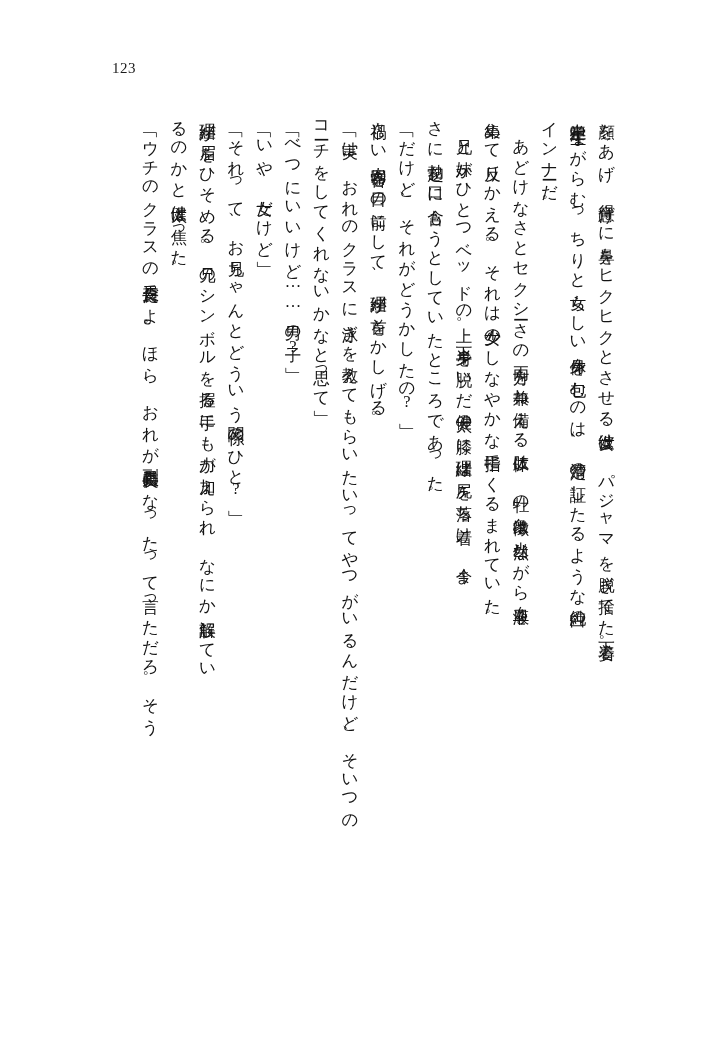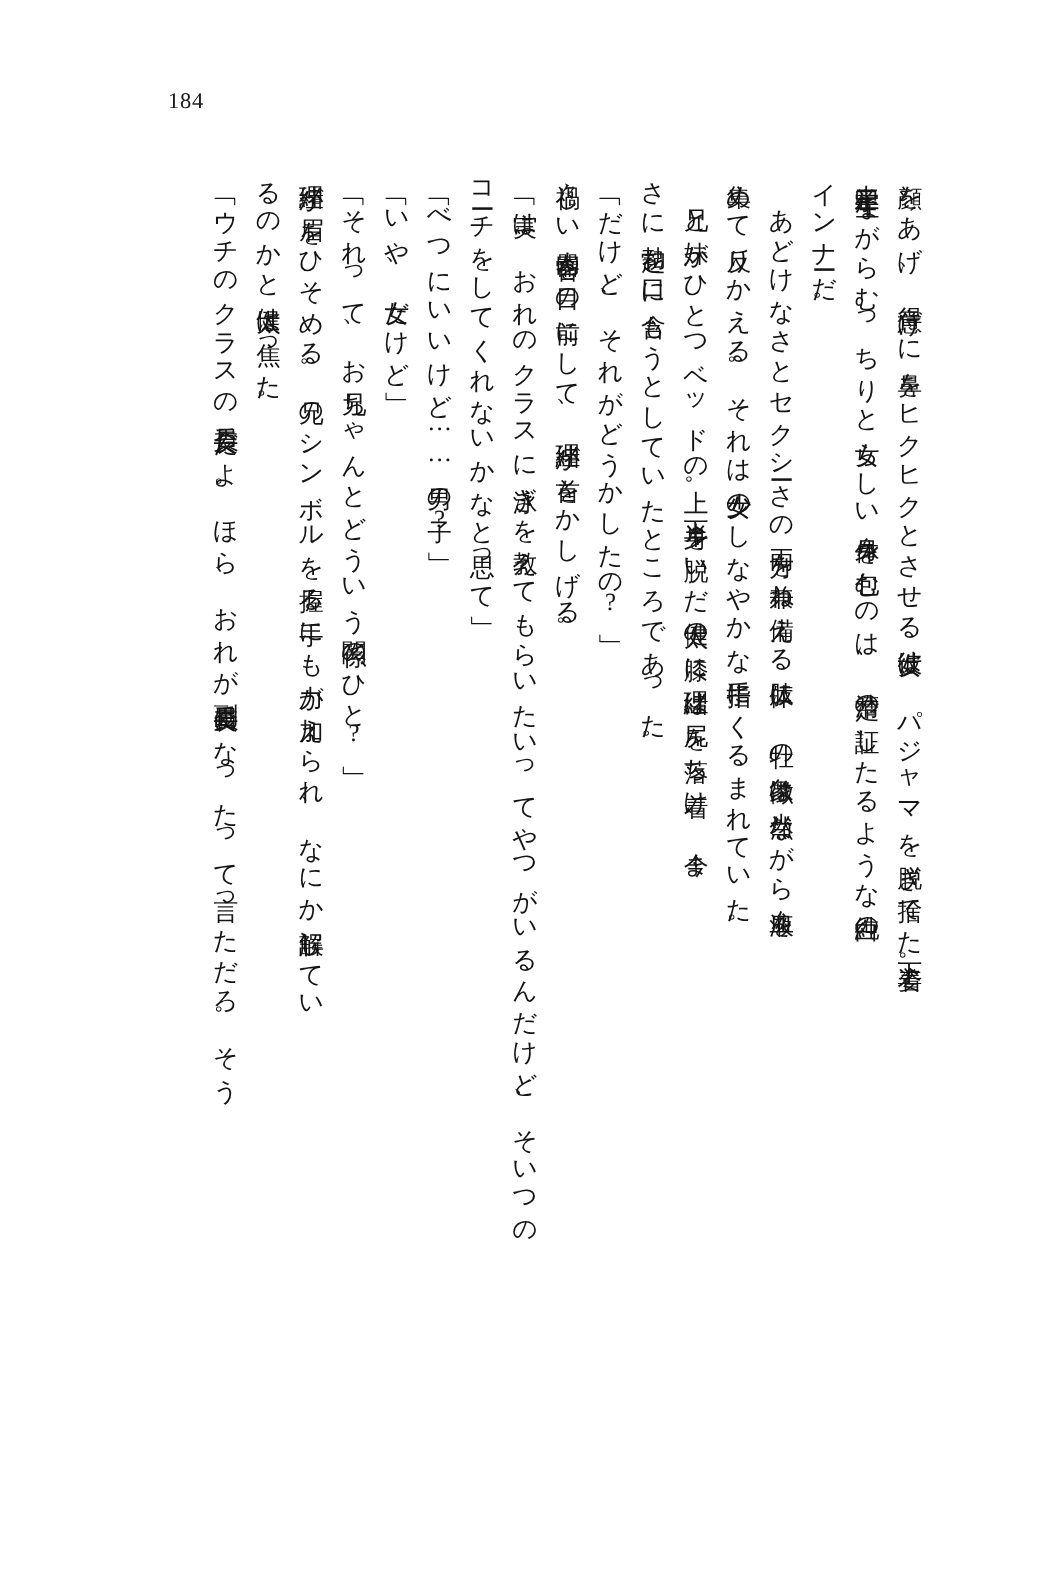--- a/index.html
+++ b/index.html
@@ -51,21 +51,21 @@
   }
   .line.indent {
     padding-top: 17px;
   }
 </style>
 </head>
 <body>
 
 <div class="page">
 
-  <div class="page-number">184</div>
+  <div class="page-number">123</div>
 
   <div class="text-block">
     <span class="line">顔をあげ、得意げに鼻をヒクヒクとさせる彼女は、パジャマを脱ぎ捨てた下着姿。</span>
     <span class="line">中学三年生ながらむっちりと女らしい身体を包むのは、清楚の証したるような純白の</span>
     <span class="line">インナーだ。</span>
     <span class="line indent">あどけなさとセクシーさの両方を兼ね備える肢体に、牡の象徴は当然ながら血液を</span>
     <span class="line">集めて反りかえる。それは少女のしなやかな手指にくるまれていた。</span>
     <span class="line indent">兄と妹がひとつベッドの上。下半身を脱いだ健太の膝に理緒は尻を落ち着け、今ま</span>
     <span class="line">さに勃起を口に含もうとしていたところであった。</span>
     <span class="line indent">「だけど、それがどうかしたの?」</span>

